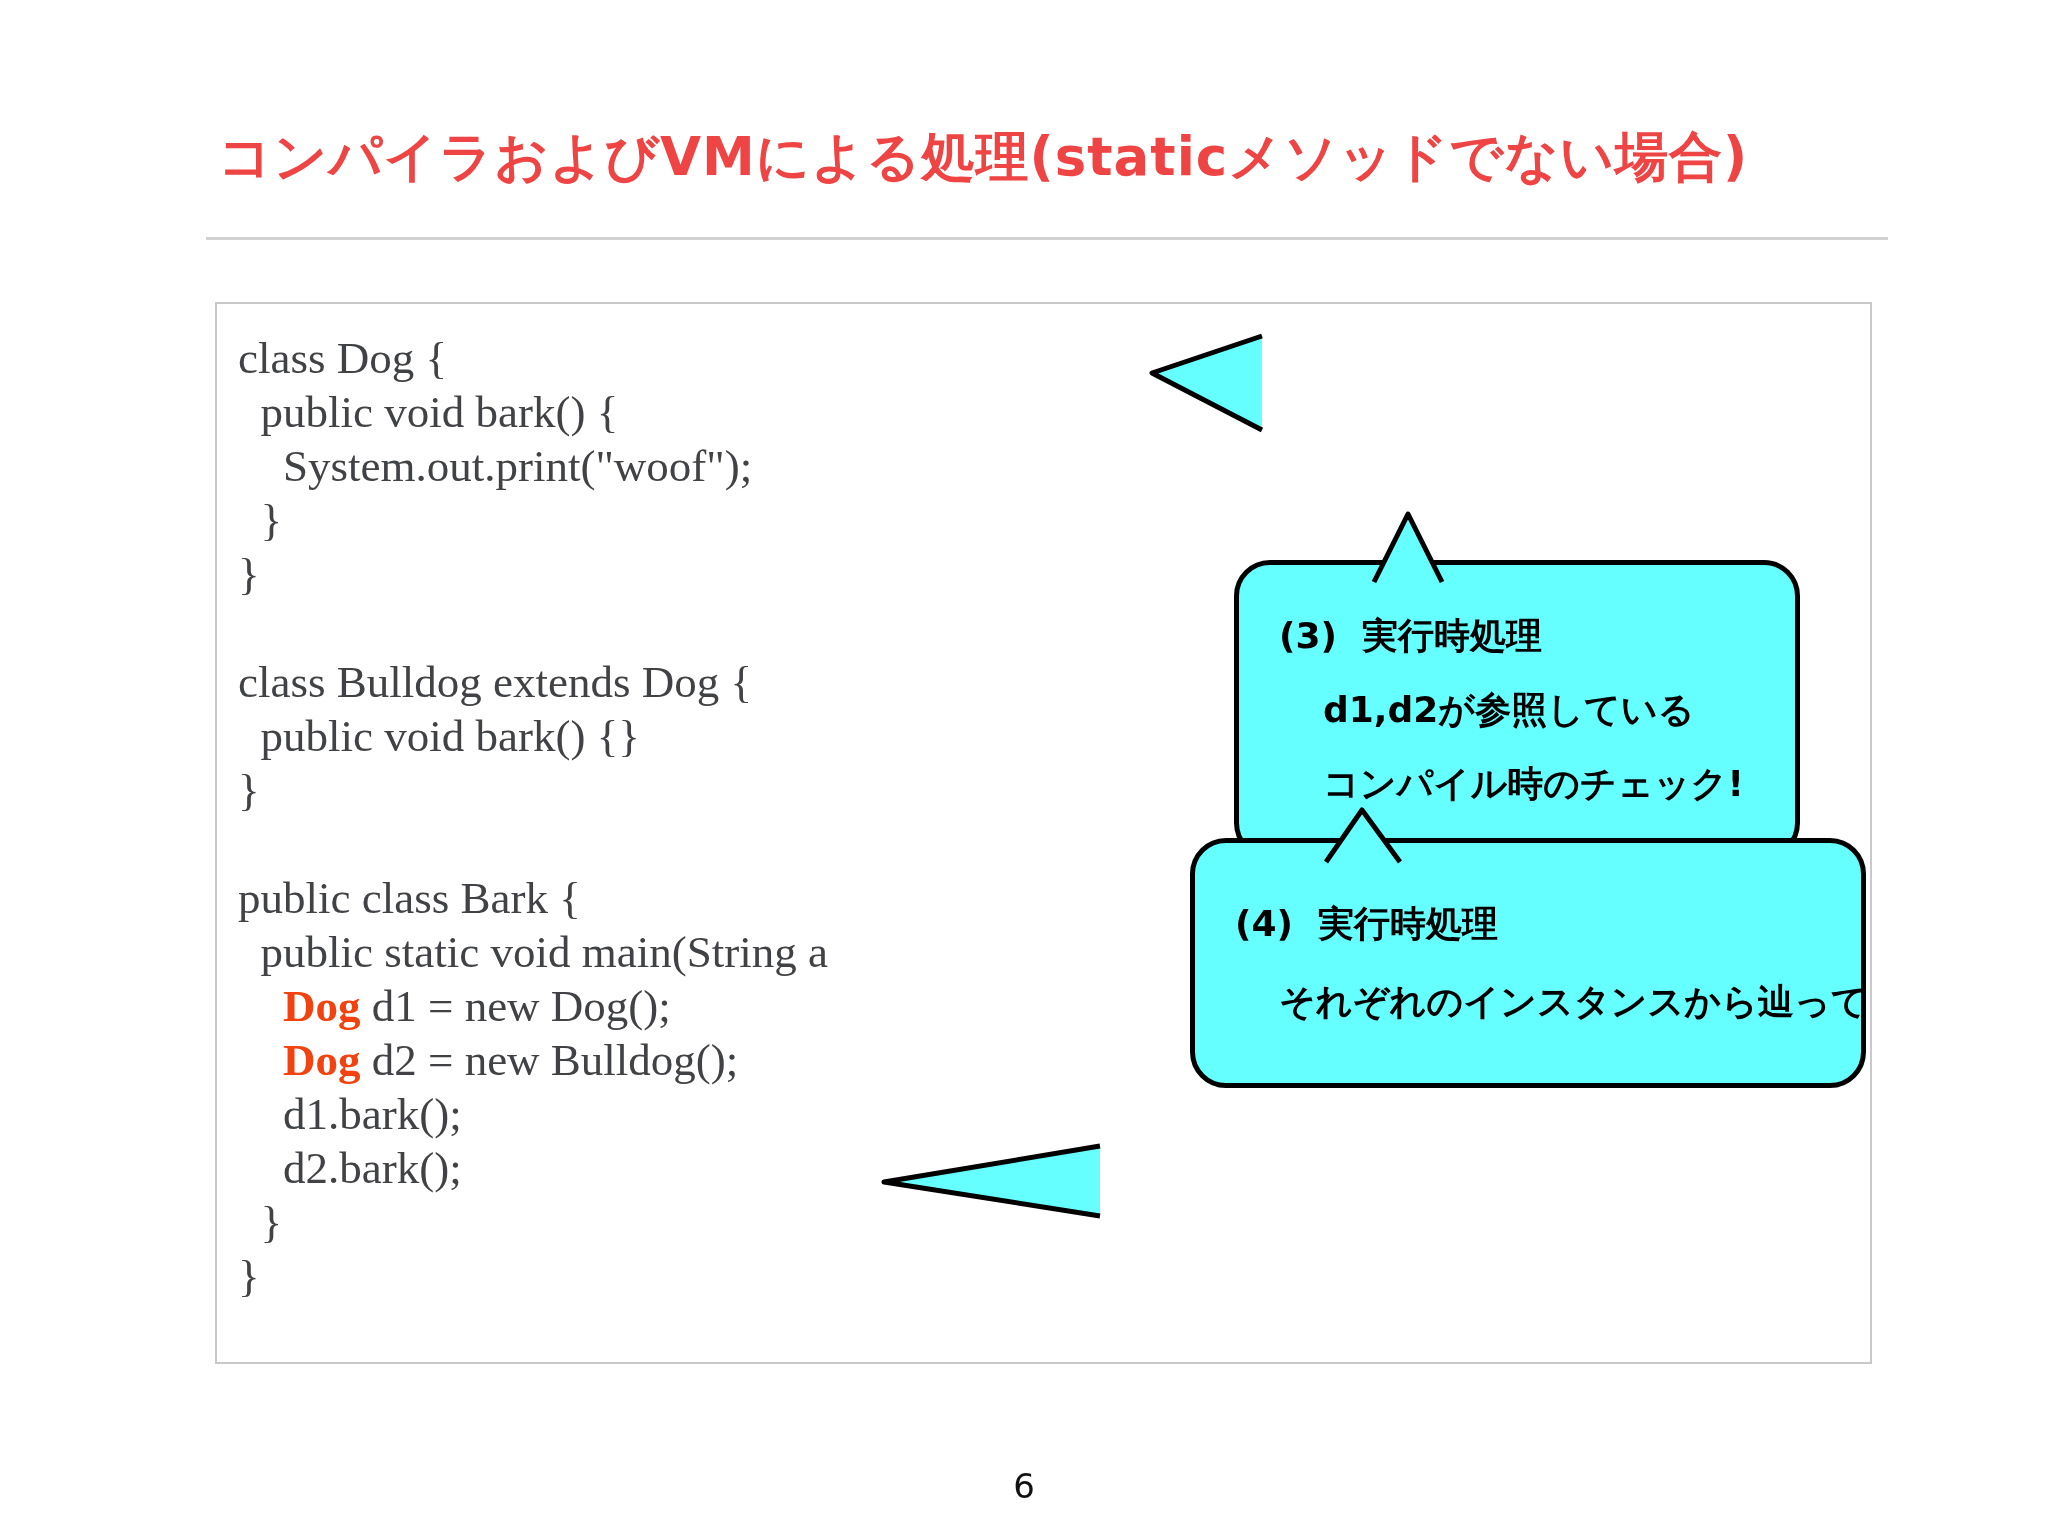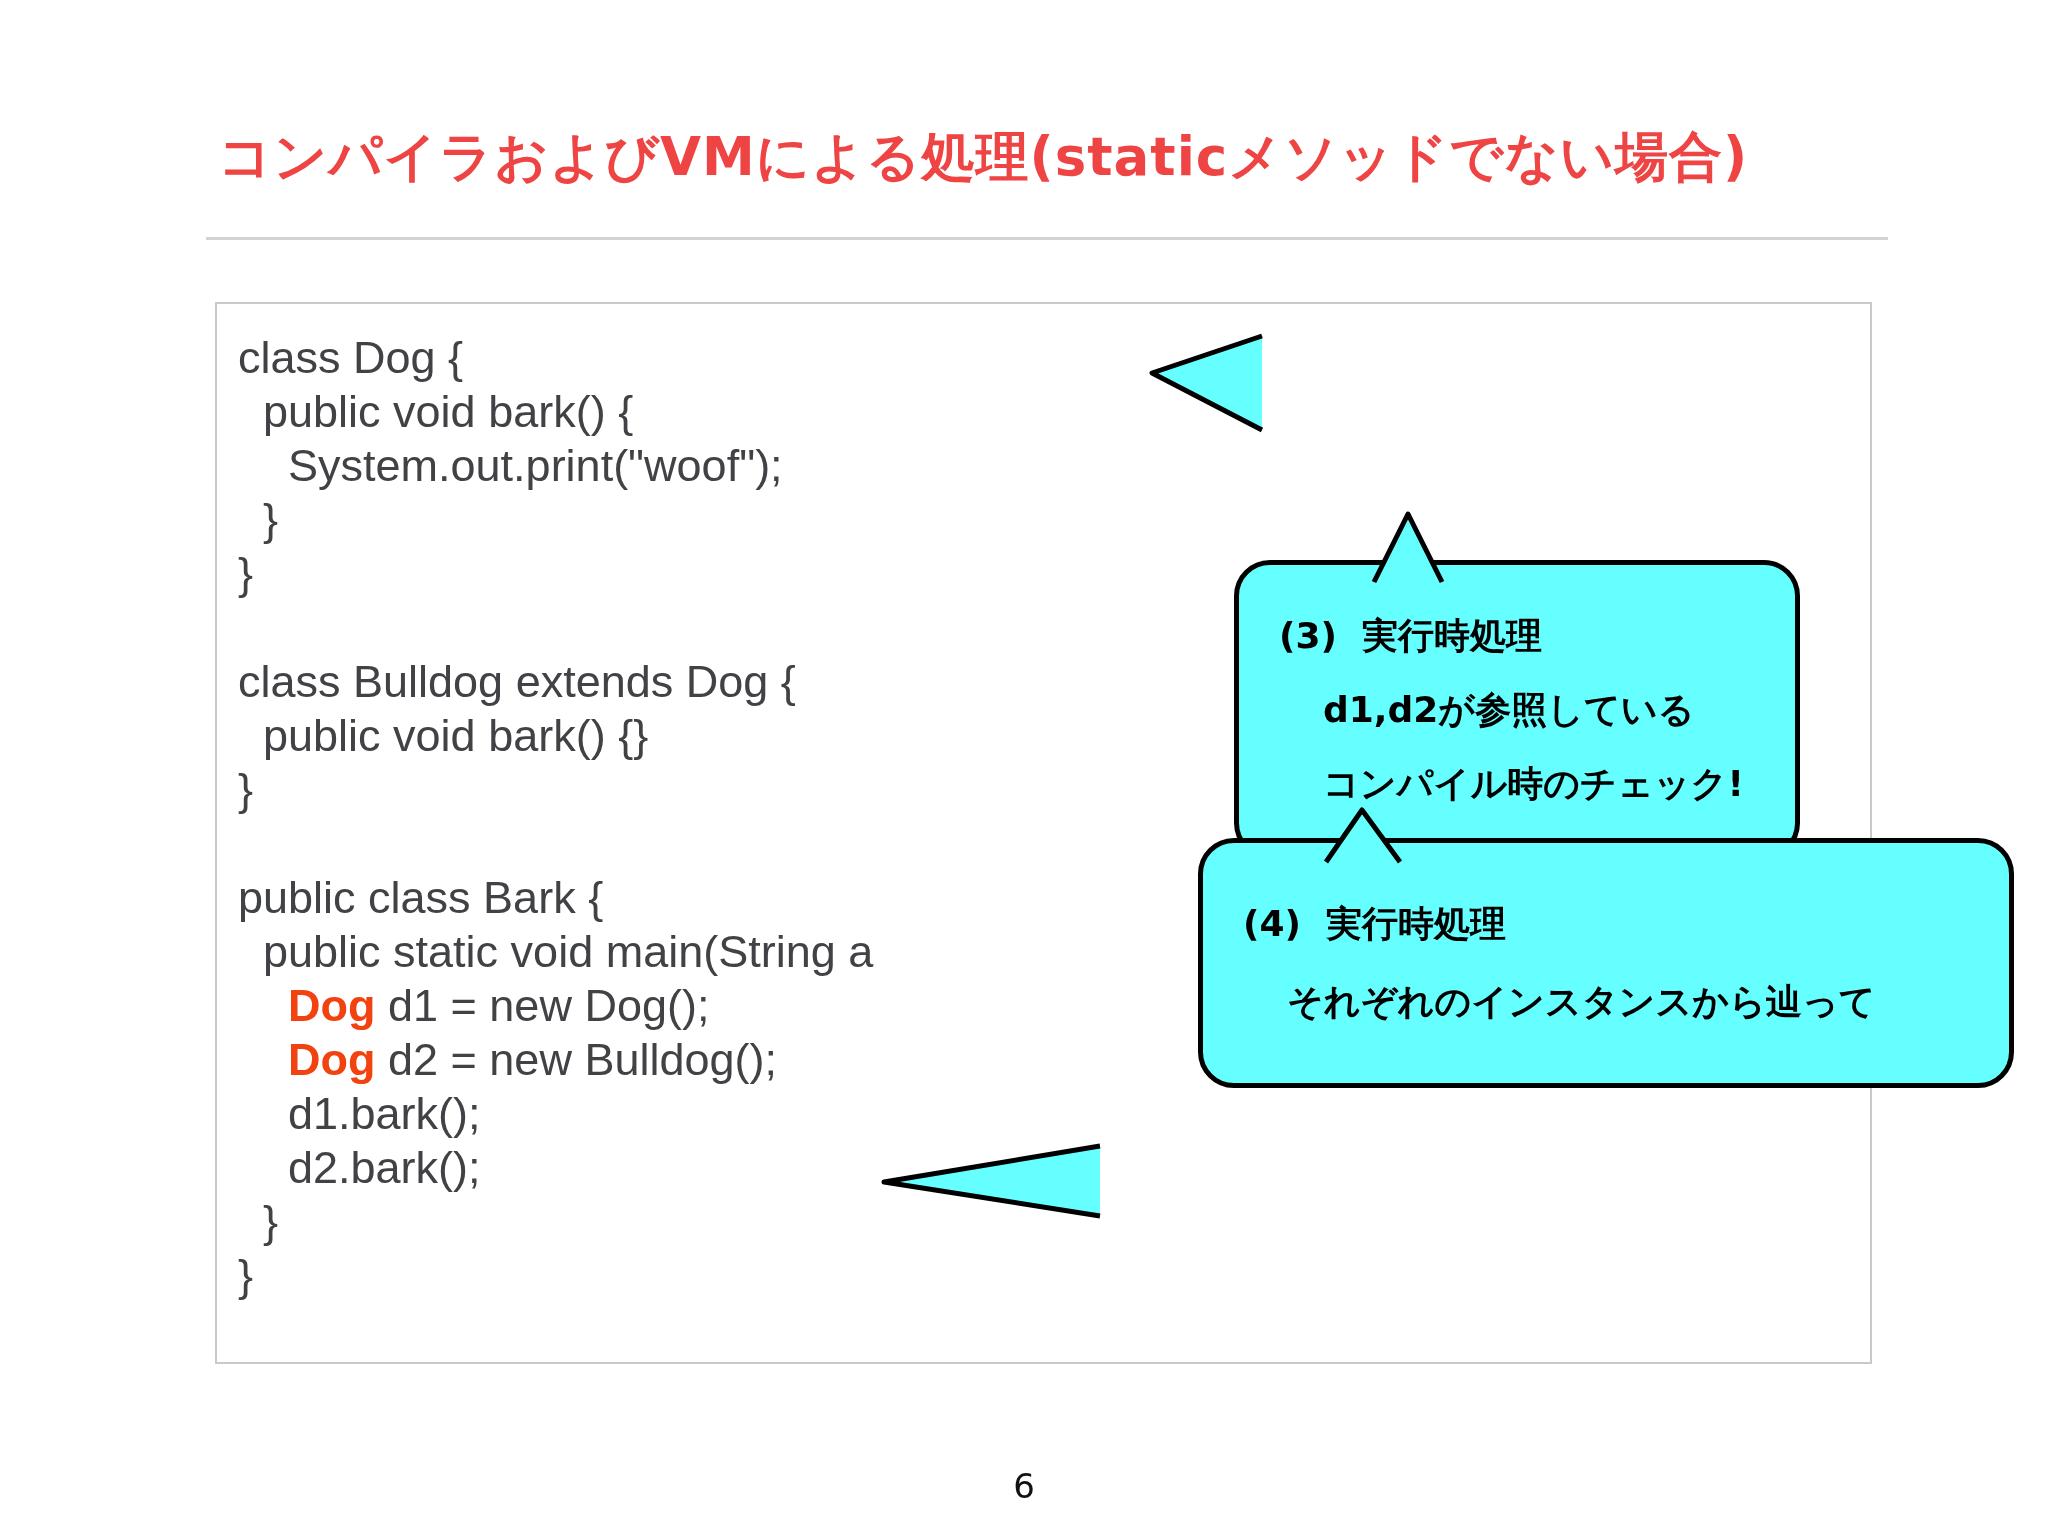--- a/index.html
+++ b/index.html
@@ -18,42 +18,42 @@
     background:var(--underline,#d3d3d3);
   }
   
   #code-box{
     position:absolute;left:215px;top:302px;width:1657px;height:1062px;
     border:2px solid var(--box-border,#c9c9c9);background:#ffffff;box-sizing:border-box;
     z-index:1;
   }
   #code{
     position:absolute;left:238px;top:331px;z-index:2;margin:0;
-    font-family:Liberation Sans, sans-serif;font-size:45px;line-height:54px;
+    font-family:Liberation Serif, serif;font-size:45px;line-height:54px;
     color:var(--code-text,#404245);
   }
   #code .cl{white-space:pre;min-height:54px;}
   #code .red{color:var(--accent-red,#f2420f);font-weight:700;}
   
   .bubble{
     position:absolute;box-sizing:border-box;
     background:var(--bubble-fill,#66ffff);
     border:5px solid var(--bubble-border,#000);
     border-radius:36px;z-index:10;
     display:flex;flex-direction:column;justify-content:center;
     padding:6px 0 6px 40px;
     font-weight:700;color:#000;font-size:36px;
   }
   .bline{white-space:pre;}
   .bline.cont{padding-left:44px;}
   #bubble-2{left:1248px;top:288px;width:572px;height:230px;}
   #bubble-2 .bline{line-height:66px;}
   #bubble-3{left:1234px;top:560px;width:566px;height:299px;}
   #bubble-3 .bline{line-height:74px;}
-  #bubble-4{left:1190px;top:838px;width:816px;height:250px;margin-left:8px;}
+  #bubble-4{left:1190px;top:838px;width:676px;height:250px;}
   #bubble-4 .bline{line-height:78px;}
   #bubble-1{left:1082px;top:1115px;width:784px;height:252px;}
   #bubble-1 .bline{line-height:80px;}
   
   #tails{position:absolute;left:0;top:0;width:2048px;height:1536px;z-index:20;pointer-events:none;}
   #tails path{fill:var(--bubble-fill,#66ffff);stroke:var(--bubble-border,#000);stroke-width:5px;stroke-linejoin:round;}
   
   #page-number{
     position:absolute;left:0;top:1466px;width:2048px;text-align:center;
     font-size:34px;color:#111;

